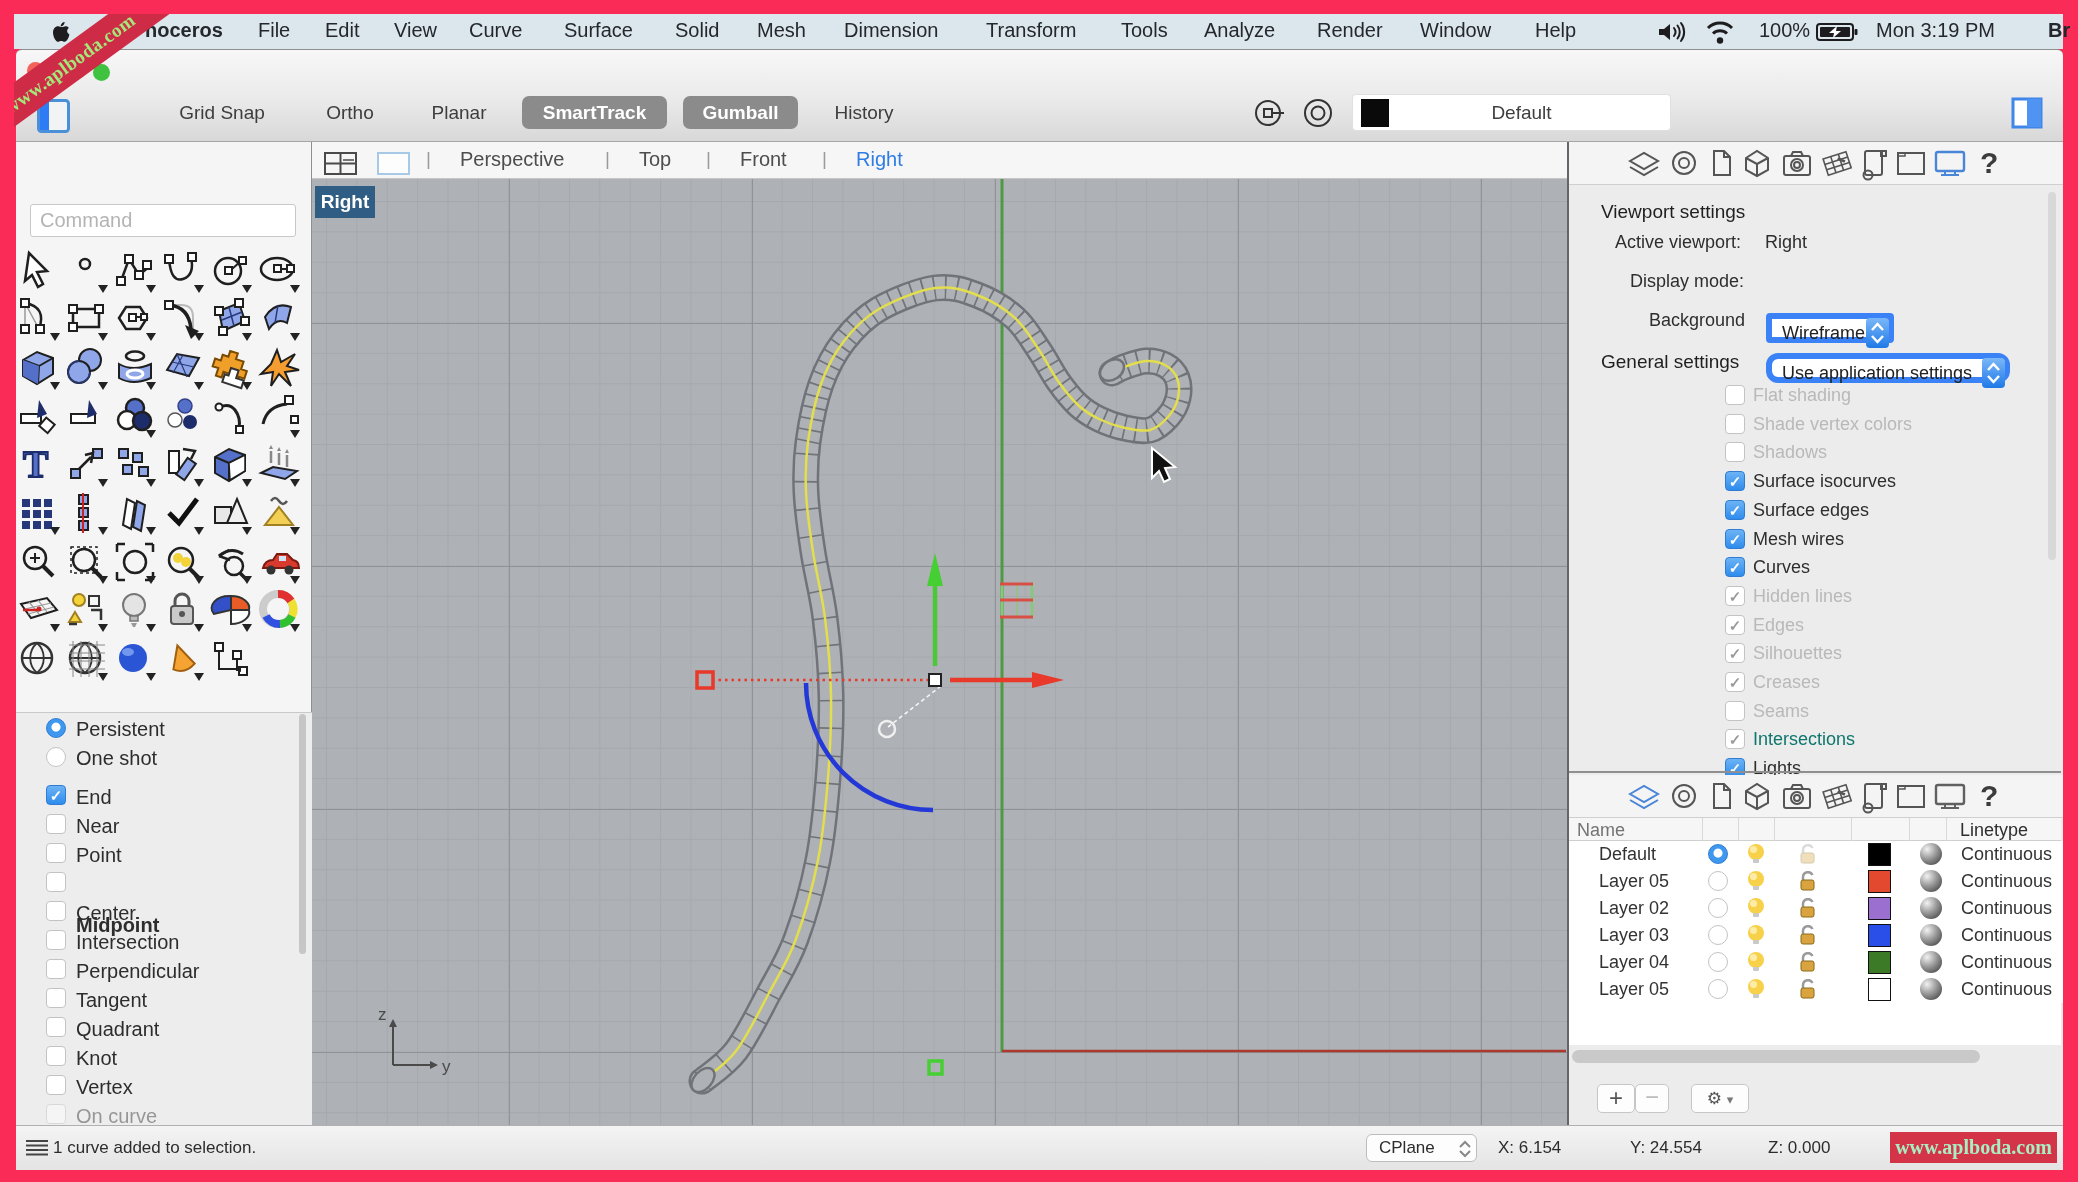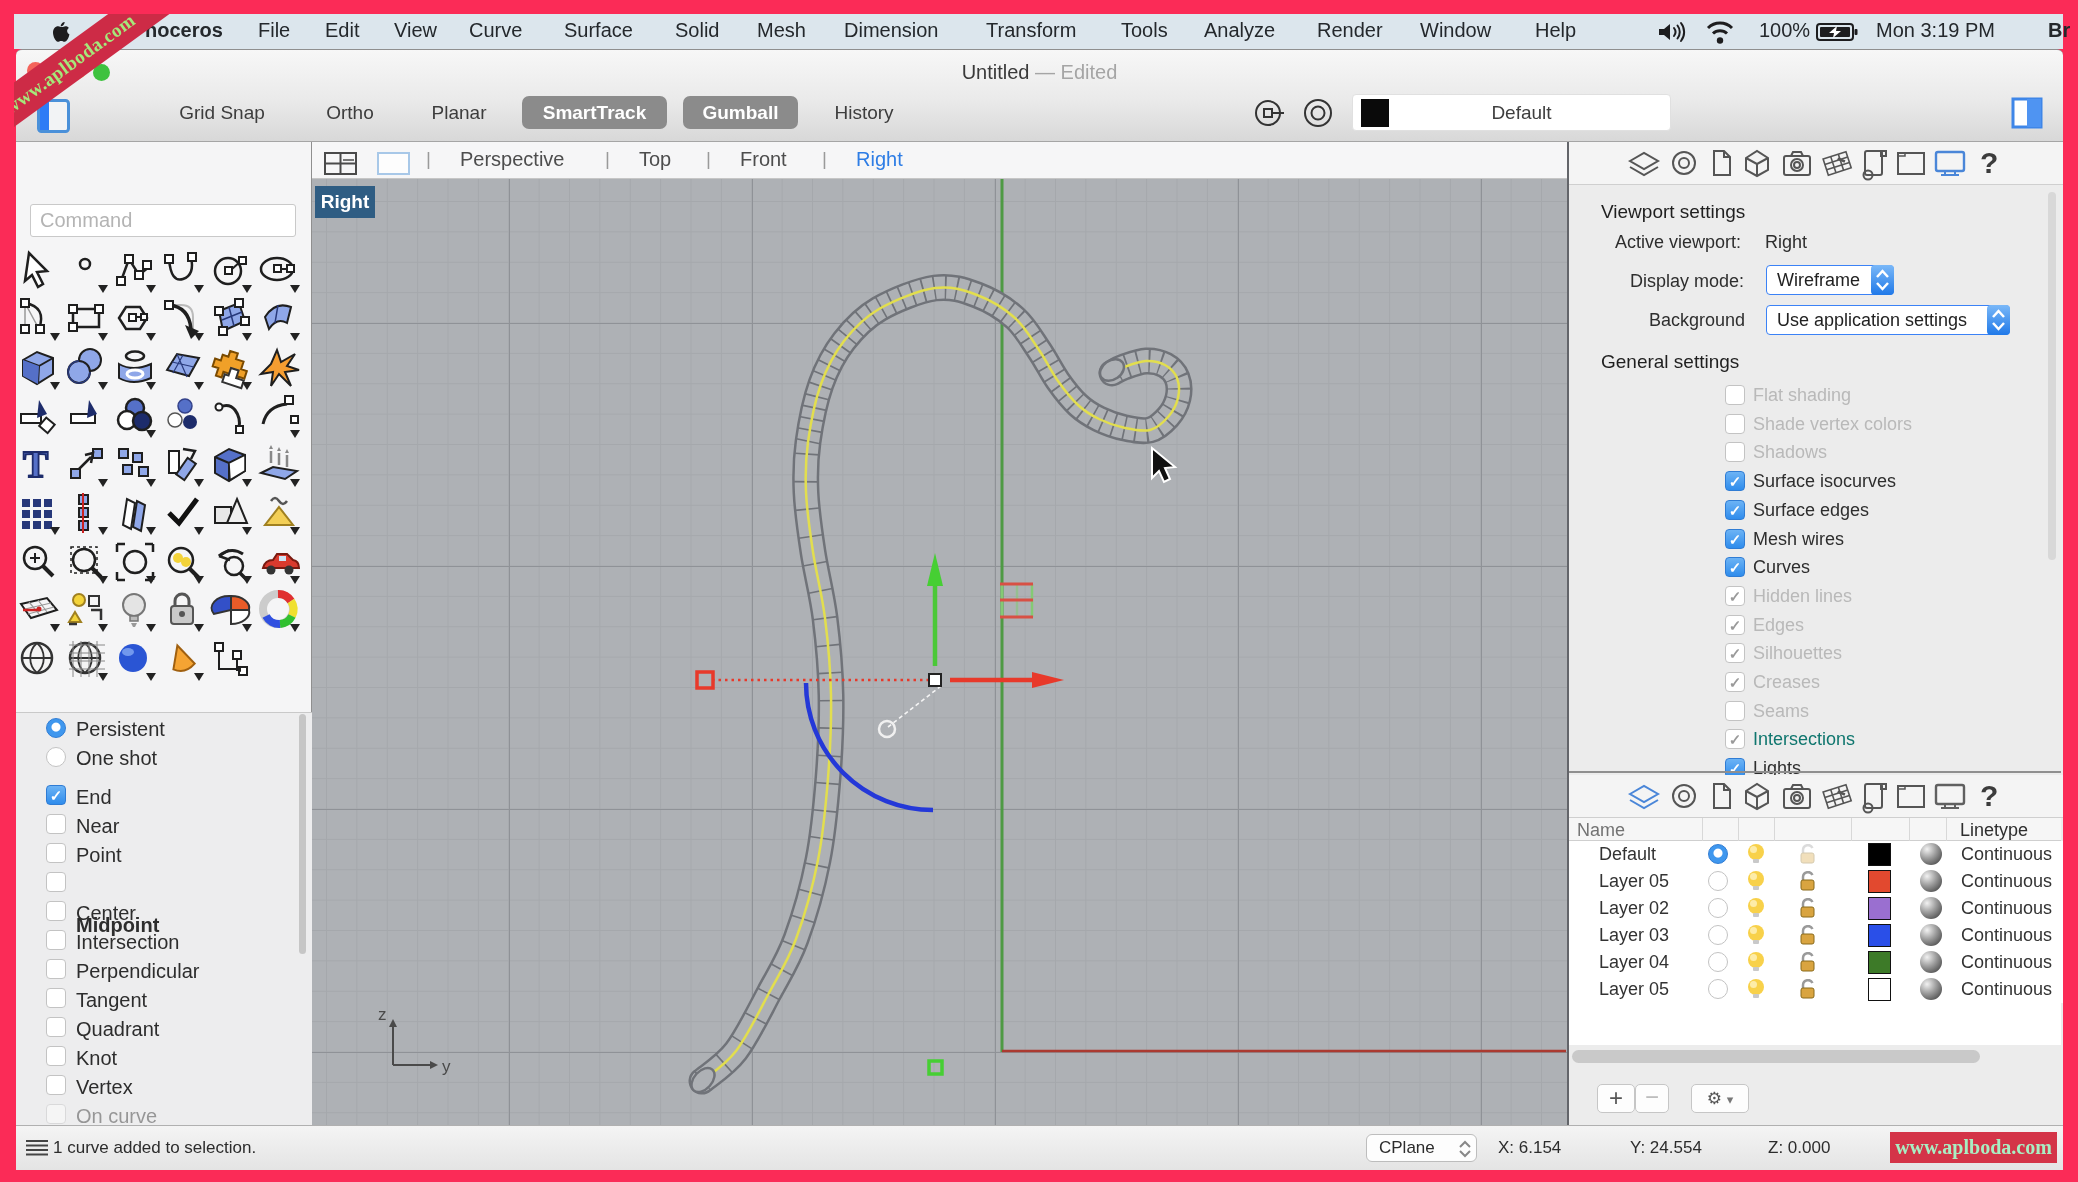--- a/index.html
+++ b/index.html
@@ -39,21 +39,21 @@
   background-size: 243px 100%, 100% 243px, 30.375px 100%, 100% 30.375px;
   background-position: 197px 0px, 0px 144px, 14px 0px, 0px 22px; }
 #vplabel { left:315px; top:186px; width:60px; height:32px; background:#2f5d83; color:#fff; font-weight:bold;
   font-size:19px; text-align:center; line-height:32px; }
 
 #rightpanel { left:1569px; top:142px; width:494px; height:983px; background:#ececec; }
 #rpborder { left:1567px; top:142px; width:2px; height:983px; background:#63656a; }
 .panelbar { position:absolute; left:0; width:494px; height:43px; background:#f4f4f4; border-bottom:1px solid #cfcfcf; }
 .rp { position:absolute; font-size:18px; color:#2e2e2e; white-space:nowrap; }
 .rph { font-size:19px; color:#1f1f1f; }
-.drop { position:absolute; background:#fff; border:1px solid #3b82f6; border-radius:4px; font-size:18px; color:#222; }
+.drop { position:absolute; background:#fff; border:6px solid #3b82f6; border-radius:4px; font-size:18px; color:#222;margin-top:48px; }
 .step { position:absolute; right:-1px; top:-1px; width:23px; border-radius:4px;
   background:linear-gradient(#7ab8f8,#2079e8); }
 
 .lrow { position:absolute; left:0; width:494px; height:27px; background:#fff; }
 .lname { position:absolute; left:30px; top:4px; font-size:18px; color:#333; }
 .cont { position:absolute; left:392px; top:4px; font-size:18px; color:#333; }
 .sw { position:absolute; left:299px; top:2px; width:23px; height:23px; border:1px solid #111; }
 .ball { position:absolute; left:351px; top:2px; width:22px; height:22px; border-radius:50%;
   background:radial-gradient(circle at 32% 28%, #f2f2f2, #9e9e9e 42%, #5a5a5a 78%, #404040); }
 
@@ -105,21 +105,20 @@
       <path fill="#fff" d="M21 3 L13 10 h5 L17 15 l8-7 h-5 z"></path>
     </svg>
  <span class="mi" style="left:1862px;">Mon 3:19 PM</span>
  <span class="mi" style="left:2034px;font-weight:bold;">Br</span>
 </div>
 
 <div id="titlebar" class="abs">
  <div class="tl" style="left:11px;top:12px;background:#f4635a;"></div>
  <div class="tl" style="left:53px;top:12px;background:#f8bd37;"></div>
  <div class="tl" style="left:77px;top:14px;background:#3ec23f;"></div>
- <div style="position:absolute;left:0;width:100%;top:11px;text-align:center;font-size:20px;color:#3a3a3a;">Untitled <span style="color:#a5a5a5;">— Edited</span></div>
  <svg style="position:absolute;left:21px;top:49px;" width="33" height="34" viewBox="0 0 33 34">
       <rect x="1.5" y="1.5" width="30" height="31" rx="3" fill="#f2f3f5" stroke="#4a90d9" stroke-width="3"></rect>
       <rect x="3" y="3" width="9" height="28" fill="#2e7bf6"></rect>
     </svg>
  <span class="toollbl" style="left:206px;">Grid Snap</span>
  <span class="toollbl" style="left:334px;">Ortho</span>
  <span class="toollbl" style="left:443px;">Planar</span>
  <div class="toolbtn" style="left:506px;width:145px;">SmartTrack</div>
  <div class="toolbtn" style="left:667px;width:115px;">Gumball</div>
  <span class="toollbl" style="left:848px;">History</span>
@@ -641,21 +640,21 @@
 <span class="rp" style="left:46px;top:90px;">Active viewport:</span>
 <span class="rp" style="left:196px;top:90px;">Right</span>
 <span class="rp" style="left:61px;top:129px;">Display mode:</span>
 <div class="drop" style="left:197px;top:123px;width:128px;height:30px;">
       <span style="position:absolute;left:10px;top:4px;">Wireframe</span>
       <div class="step" style="height:30px;"><svg width="23" height="30" viewBox="0 0 23 30">
           <path d="M6 12 l5.5 -6 l5.5 6 M6 18 l5.5 6 l5.5 -6" fill="none" stroke="#fff" stroke-width="2.5"></path>
         </svg></div>
     </div>
 <span class="rp" style="left:80px;top:168px;">Background</span>
-<div class="drop" style="left:197px;top:163px;width:244px;height:30px;">
+<div class="drop" style="left:197px;top:163px;width:244px;height:30px;border-radius:12px;">
       <span style="position:absolute;left:10px;top:4px;">Use application settings</span>
       <div class="step" style="height:30px;"><svg width="23" height="30" viewBox="0 0 23 30">
           <path d="M6 12 l5.5 -6 l5.5 6 M6 18 l5.5 6 l5.5 -6" fill="none" stroke="#fff" stroke-width="2.5"></path>
         </svg></div>
     </div>
 <span class="rp rph" style="left:32px;top:209px;">General settings</span>
 <div class="cb" style="left:156px;top:243px;"></div>
 <span class="rp" style="left:184px;top:243px;color:#b9b9b9;">Flat shading</span>
 <div class="cb" style="left:156px;top:272px;"></div>
 <span class="rp" style="left:184px;top:272px;color:#b9b9b9;">Shade vertex colors</span>

